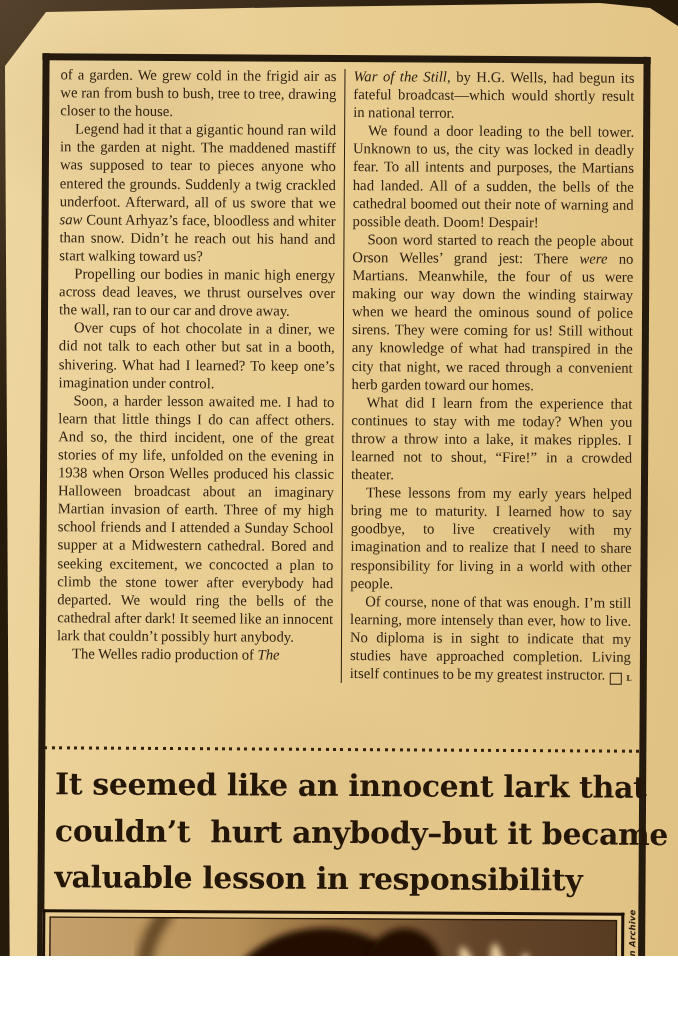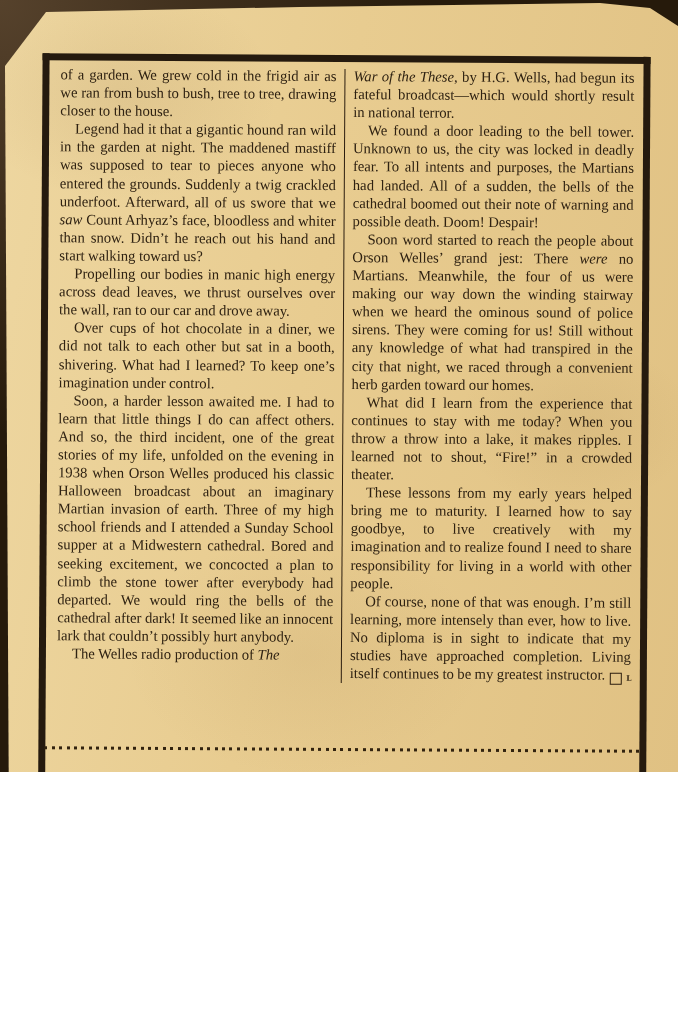--- a/index.html
+++ b/index.html
@@ -1,16 +1,16 @@
 <!DOCTYPE html>
 <html lang="en"><head>
 <meta charset="utf-8">
 <style>
   html,body{margin:0;padding:0;}
-  .stage{position:relative;width:678px;height:772px;overflow:hidden;
+  .stage{position:relative;width:678px;height:956px;overflow:hidden;
     background:radial-gradient(circle at 0% 0%, #56422c, #261a0b 42%), #1b1207;
     font-family:"Liberation Serif", serif;}
   .paper{position:absolute;inset:0;
     background:
       radial-gradient(260px 180px at 18% 12%, rgba(120,85,40,.10), transparent 60%),
       radial-gradient(200px 140px at 85% 55%, rgba(120,85,40,.08), transparent 60%),
       radial-gradient(300px 200px at 45% 85%, rgba(130,95,50,.08), transparent 60%),
       linear-gradient(100deg, #eed7a1 0%, #e8cc90 45%, #e0c183 100%);
     clip-path:polygon(46px 12px, 300px 7px, 600px 3px, 650px 8px, 678px 26px, 678px 1024px, 10px 1024px, 5px 66px);}
   .content{position:absolute;inset:0;transform:rotate(0.35deg);transform-origin:340px 480px;color:#2f2212;}
@@ -50,25 +50,25 @@
       <div class="col">
           <p class="para"><span>of a garden. We grew cold in the frigid air as we ran from bush to bush, tree to tree, drawing closer to the house.</span></p>
           <p class="para indent"><span>Legend had it that a gigantic hound ran wild in the garden at night. The maddened mastiff was supposed to tear to pieces anyone who entered the grounds. Suddenly a twig crackled underfoot. Afterward, all of us swore that we </span><i>saw</i><span> Count Arhyaz’s face, bloodless and whiter than snow. Didn’t he reach out his hand and start walking toward us?</span></p>
           <p class="para indent"><span>Propelling our bodies in manic high energy across dead leaves, we thrust ourselves over the wall, ran to our car and drove away.</span></p>
           <p class="para indent"><span>Over cups of hot chocolate in a diner, we did not talk to each other but sat in a booth, shivering. What had I learned? To keep one’s imagination under control.</span></p>
           <p class="para indent"><span>Soon, a harder lesson awaited me. I had to learn that little things I do can affect others. And so, the third incident, one of the great stories of my life, unfolded on the evening in 1938 when Orson Welles produced his classic Halloween broadcast about an imaginary Martian invasion of earth. Three of my high school friends and I attended a Sunday School supper at a Midwestern cathedral. Bored and seeking excitement, we concocted a plan to climb the stone tower after everybody had departed. We would ring the bells of the cathedral after dark! It seemed like an innocent lark that couldn’t possibly hurt anybody.</span></p>
           <p class="para indent"><span>The Welles radio production of </span><i>The</i></p>
         </div>
       <div class="col-divider"></div>
       <div class="col right">
-          <p class="para"><i>War of the These</i><span>, by H.G. Wells, had begun its fateful broadcast—which would shortly result in national terror.</span></p>
+          <p class="para"><i>War of the Still</i><span>, by H.G. Wells, had begun its fateful broadcast—which would shortly result in national terror.</span></p>
           <p class="para indent"><span>We found a door leading to the bell tower. Unknown to us, the city was locked in deadly fear. To all intents and purposes, the Martians had landed. All of a sudden, the bells of the cathedral boomed out their note of warning and possible death. Doom! Despair!</span></p>
           <p class="para indent"><span>Soon word started to reach the people about Orson Welles’ grand jest: There </span><i>were</i><span> no Martians. Meanwhile, the four of us were making our way down the winding stairway when we heard the ominous sound of police sirens. They were coming for us! Still without any knowledge of what had transpired in the city that night, we raced through a convenient herb garden toward our homes.</span></p>
           <p class="para indent"><span>What did I learn from the experience that continues to stay with me today? When you throw a throw into a lake, it makes ripples. I learned not to shout, “Fire!” in a crowded theater.</span></p>
-          <p class="para indent"><span>These lessons from my early years helped bring me to maturity. I learned how to say goodbye, to live creatively with my imagination and to realize found I need to share responsibility for living in a world with other people.</span></p>
+          <p class="para indent"><span>These lessons from my early years helped bring me to maturity. I learned how to say goodbye, to live creatively with my imagination and to realize that I need to share responsibility for living in a world with other people.</span></p>
           <p class="para indent"><span>Of course, none of that was enough. I’m still learning, more intensely than ever, how to live. No diploma is in sight to indicate that my studies have approached completion. Living itself continues to be my greatest instructor.</span><span class="end-mark">L</span></p>
         </div>
     </div>
 
     <div class="dotted"></div>
 
     <div class="pullquote">
         <div class="pq-line">It seemed like an innocent lark that</div>
         <div class="pq-line">couldn’t  hurt anybody–but it became a</div>
         <div class="pq-line">valuable lesson in responsibility</div>

